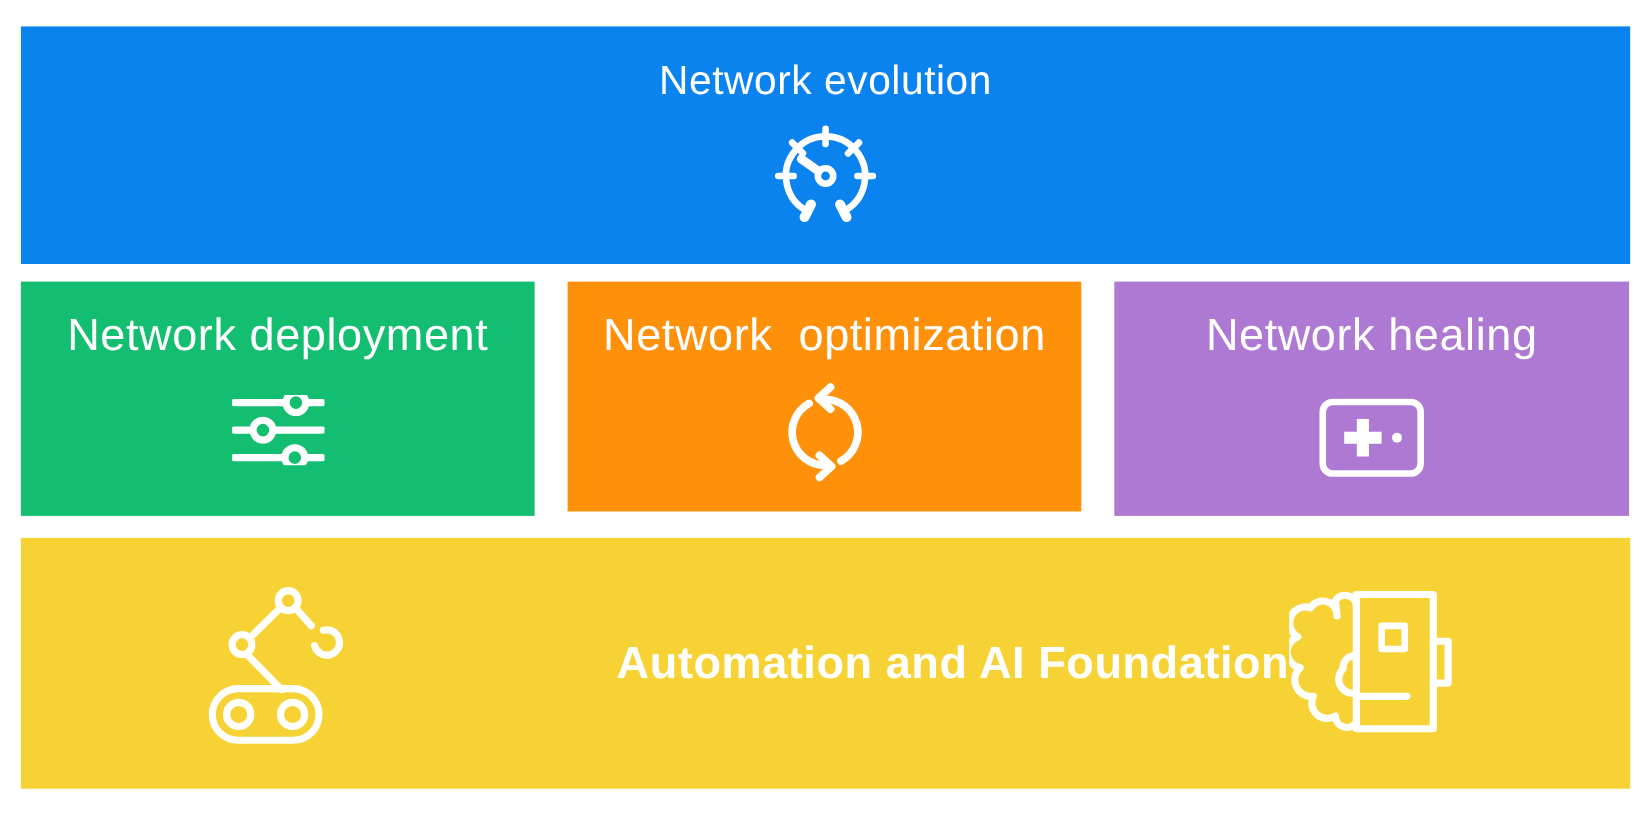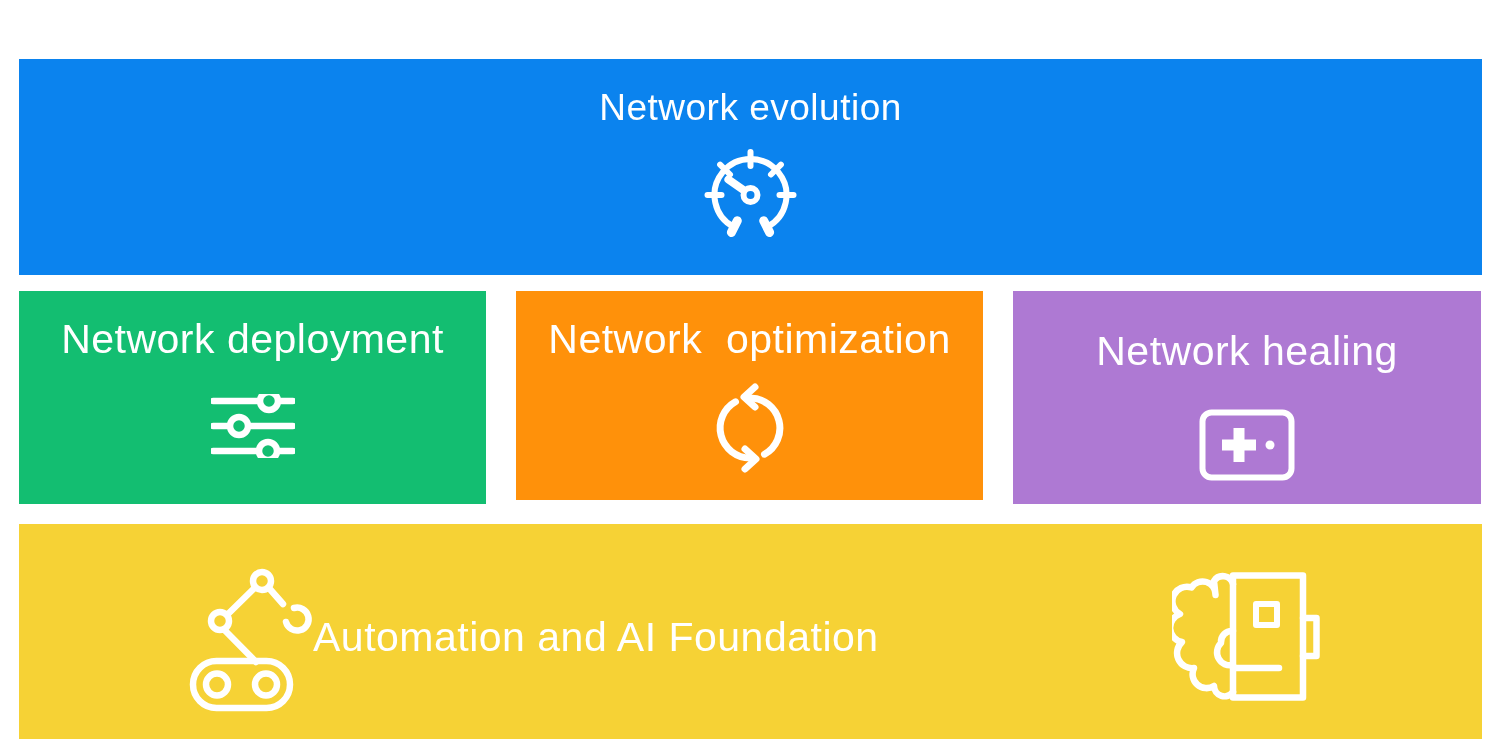--- a/index.html
+++ b/index.html
@@ -1,38 +1,38 @@
 <!DOCTYPE html>
 <html><head>
 <meta charset="utf-8">
 <style>
   html,body{margin:0;padding:0;background:#ffffff;}
   .canvas{
     position:relative;width:1500px;height:739px;background:#ffffff;
     font-family:"Liberation Sans",sans-serif;overflow:hidden;
   }
-  .block{position:absolute;display:flex;flex-direction:column;align-items:center;box-sizing:border-box;margin-top:35px;}
+  .block{position:absolute;display:flex;flex-direction:column;align-items:center;box-sizing:border-box;}
   .block-title{
     color:#ffffff;font-size:41px;font-weight:400;letter-spacing:0.5px;
     white-space:pre;line-height:1.2;text-align:center;
   }
   .blk-evolution{left:19px;top:24px;width:1463px;height:216px;background:#0b83ee;padding-top:27px;}
   .blk-evolution .block-title{font-size:37px;}
   .blk-evolution .icon-wrap{margin-top:15px;}
   .blk-deployment{left:19px;top:256px;width:467px;height:213px;background:#13be71;padding-top:24px;}
   .blk-deployment .icon-wrap{margin-top:30px;}
   .blk-optimization{left:516px;top:256px;width:467px;height:209px;background:#ff910a;padding-top:24px;}
   .blk-optimization .icon-wrap{margin-top:16px;}
-  .blk-healing{left:1013px;top:256px;width:468px;height:213px;background:#ae79d3;padding-top:36px;}
+  .blk-healing{left:1013px;top:256px;width:468px;height:213px;background:#ae79d3;padding-top:24px;}
   .blk-healing .icon-wrap{margin-top:33px;}
   .blk-foundation{
     left:19px;top:489px;width:1463px;height:228px;background:#f6d235;
     flex-direction:row;align-items:center;
   }
-  .blk-foundation .block-title{flex:1;text-align:left;}
+  .blk-foundation .block-title{flex:1;text-align:right;font-weight:bold;}
   .icon-left{margin-left:169px;}
   .icon-right{margin-right:160px;}
   .icon-wrap{display:block;line-height:0;}
   svg{display:block;}
 </style>
 </head>
 <body>
 
 <div class="canvas">
 

